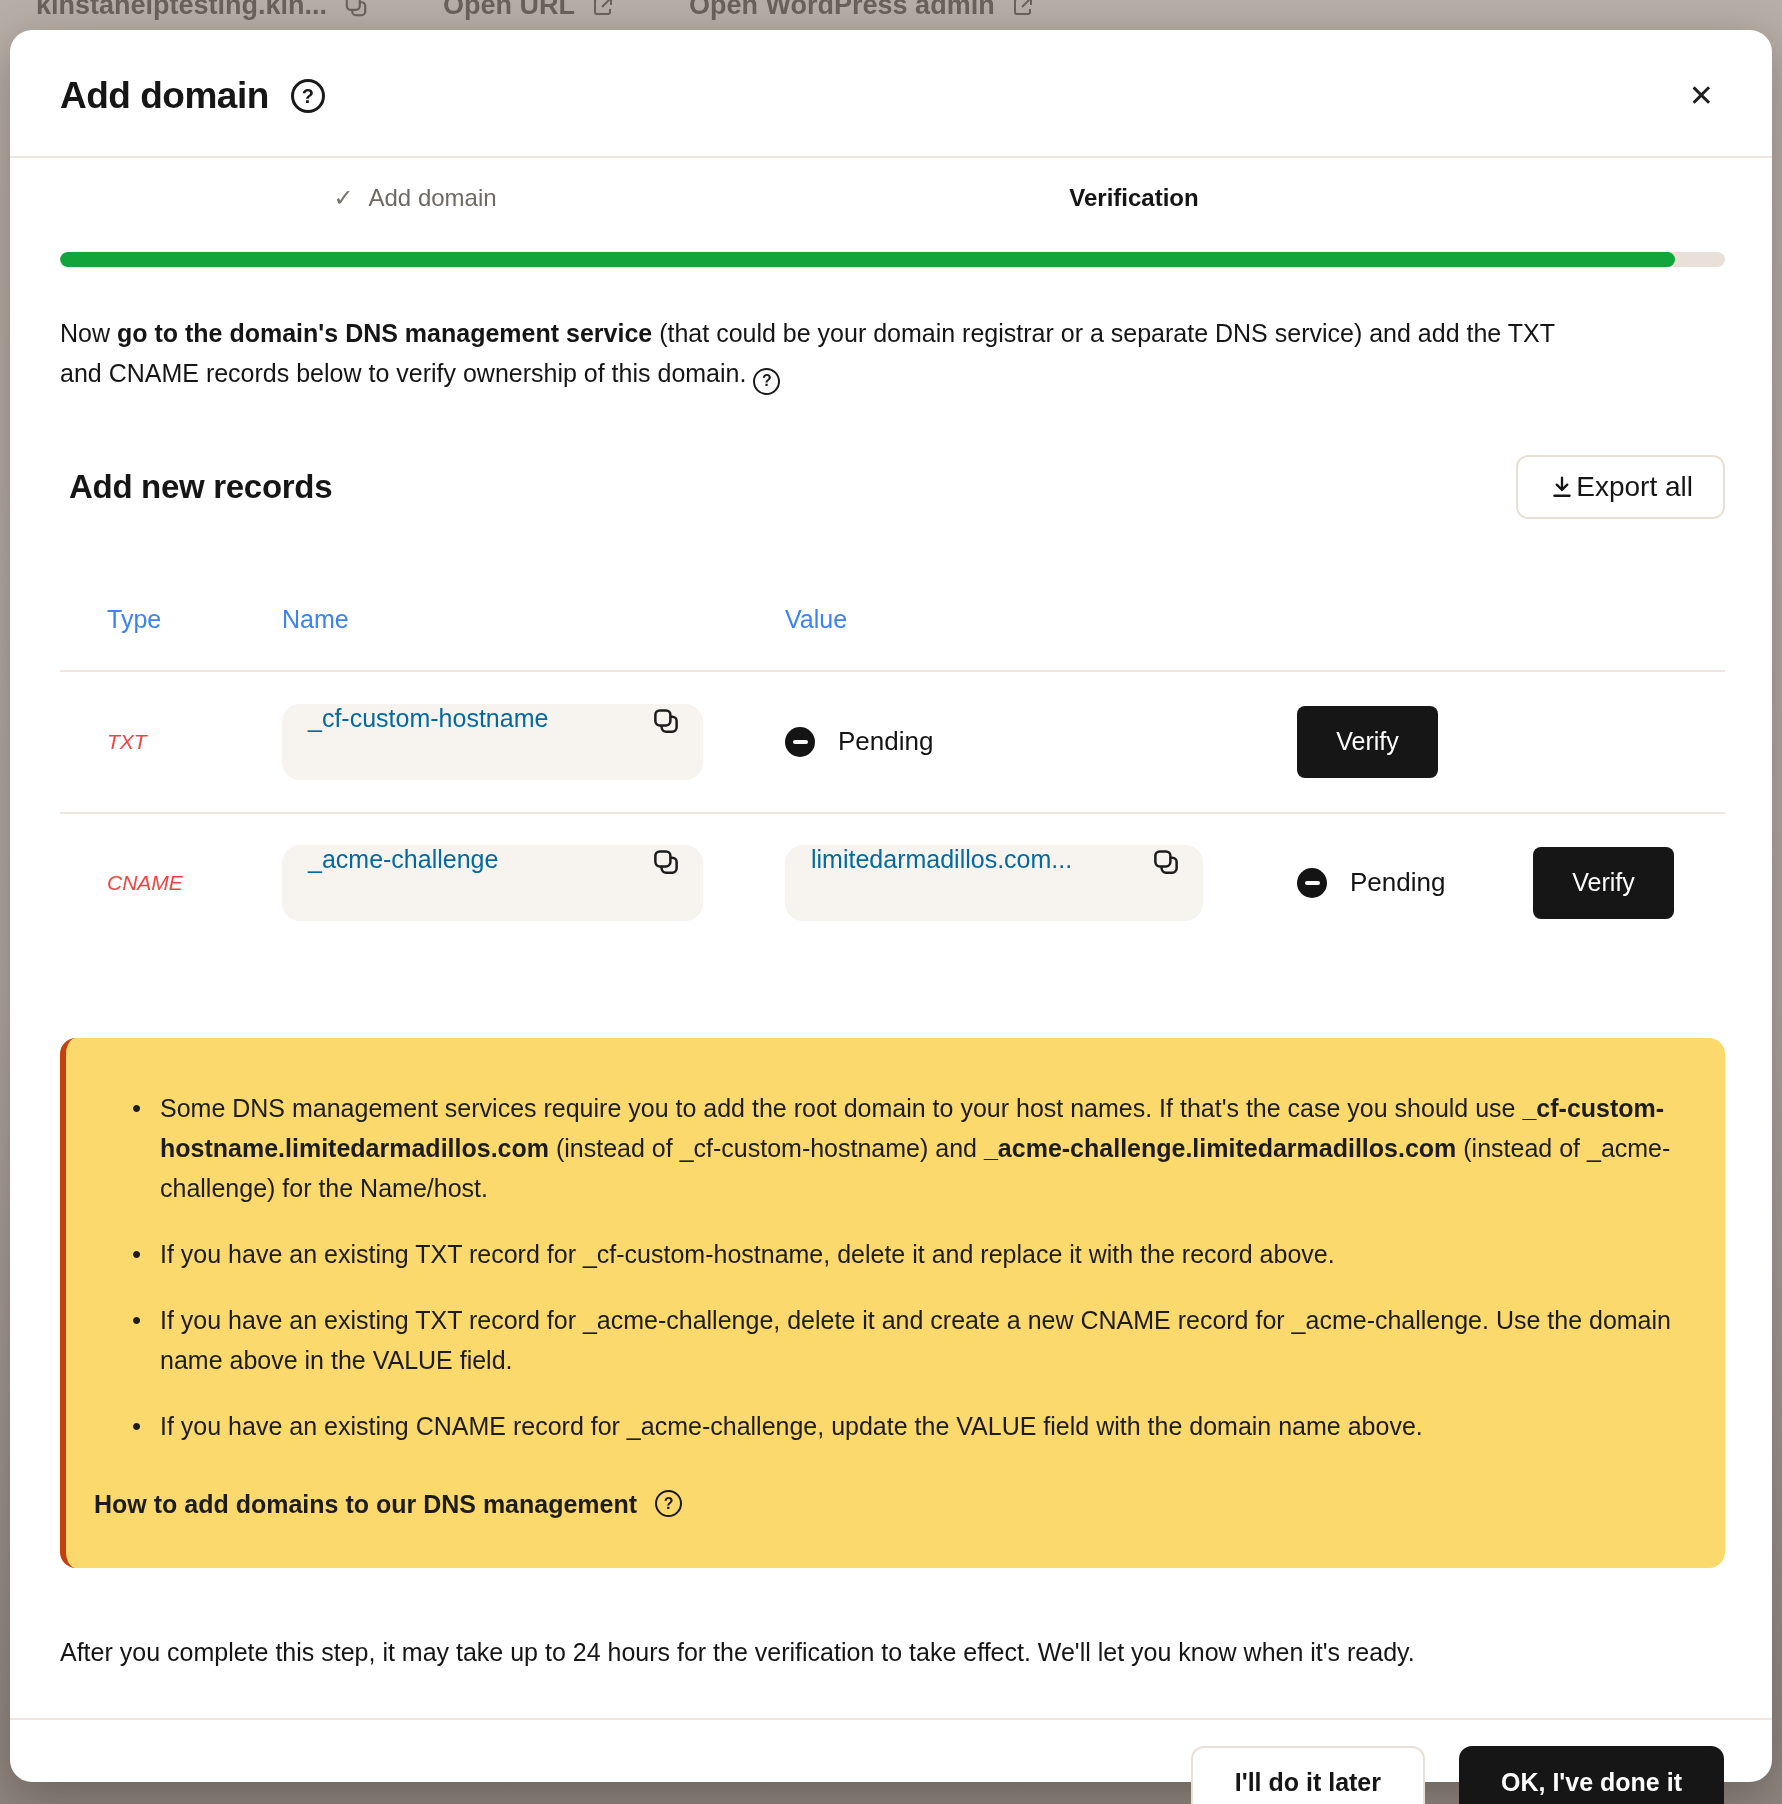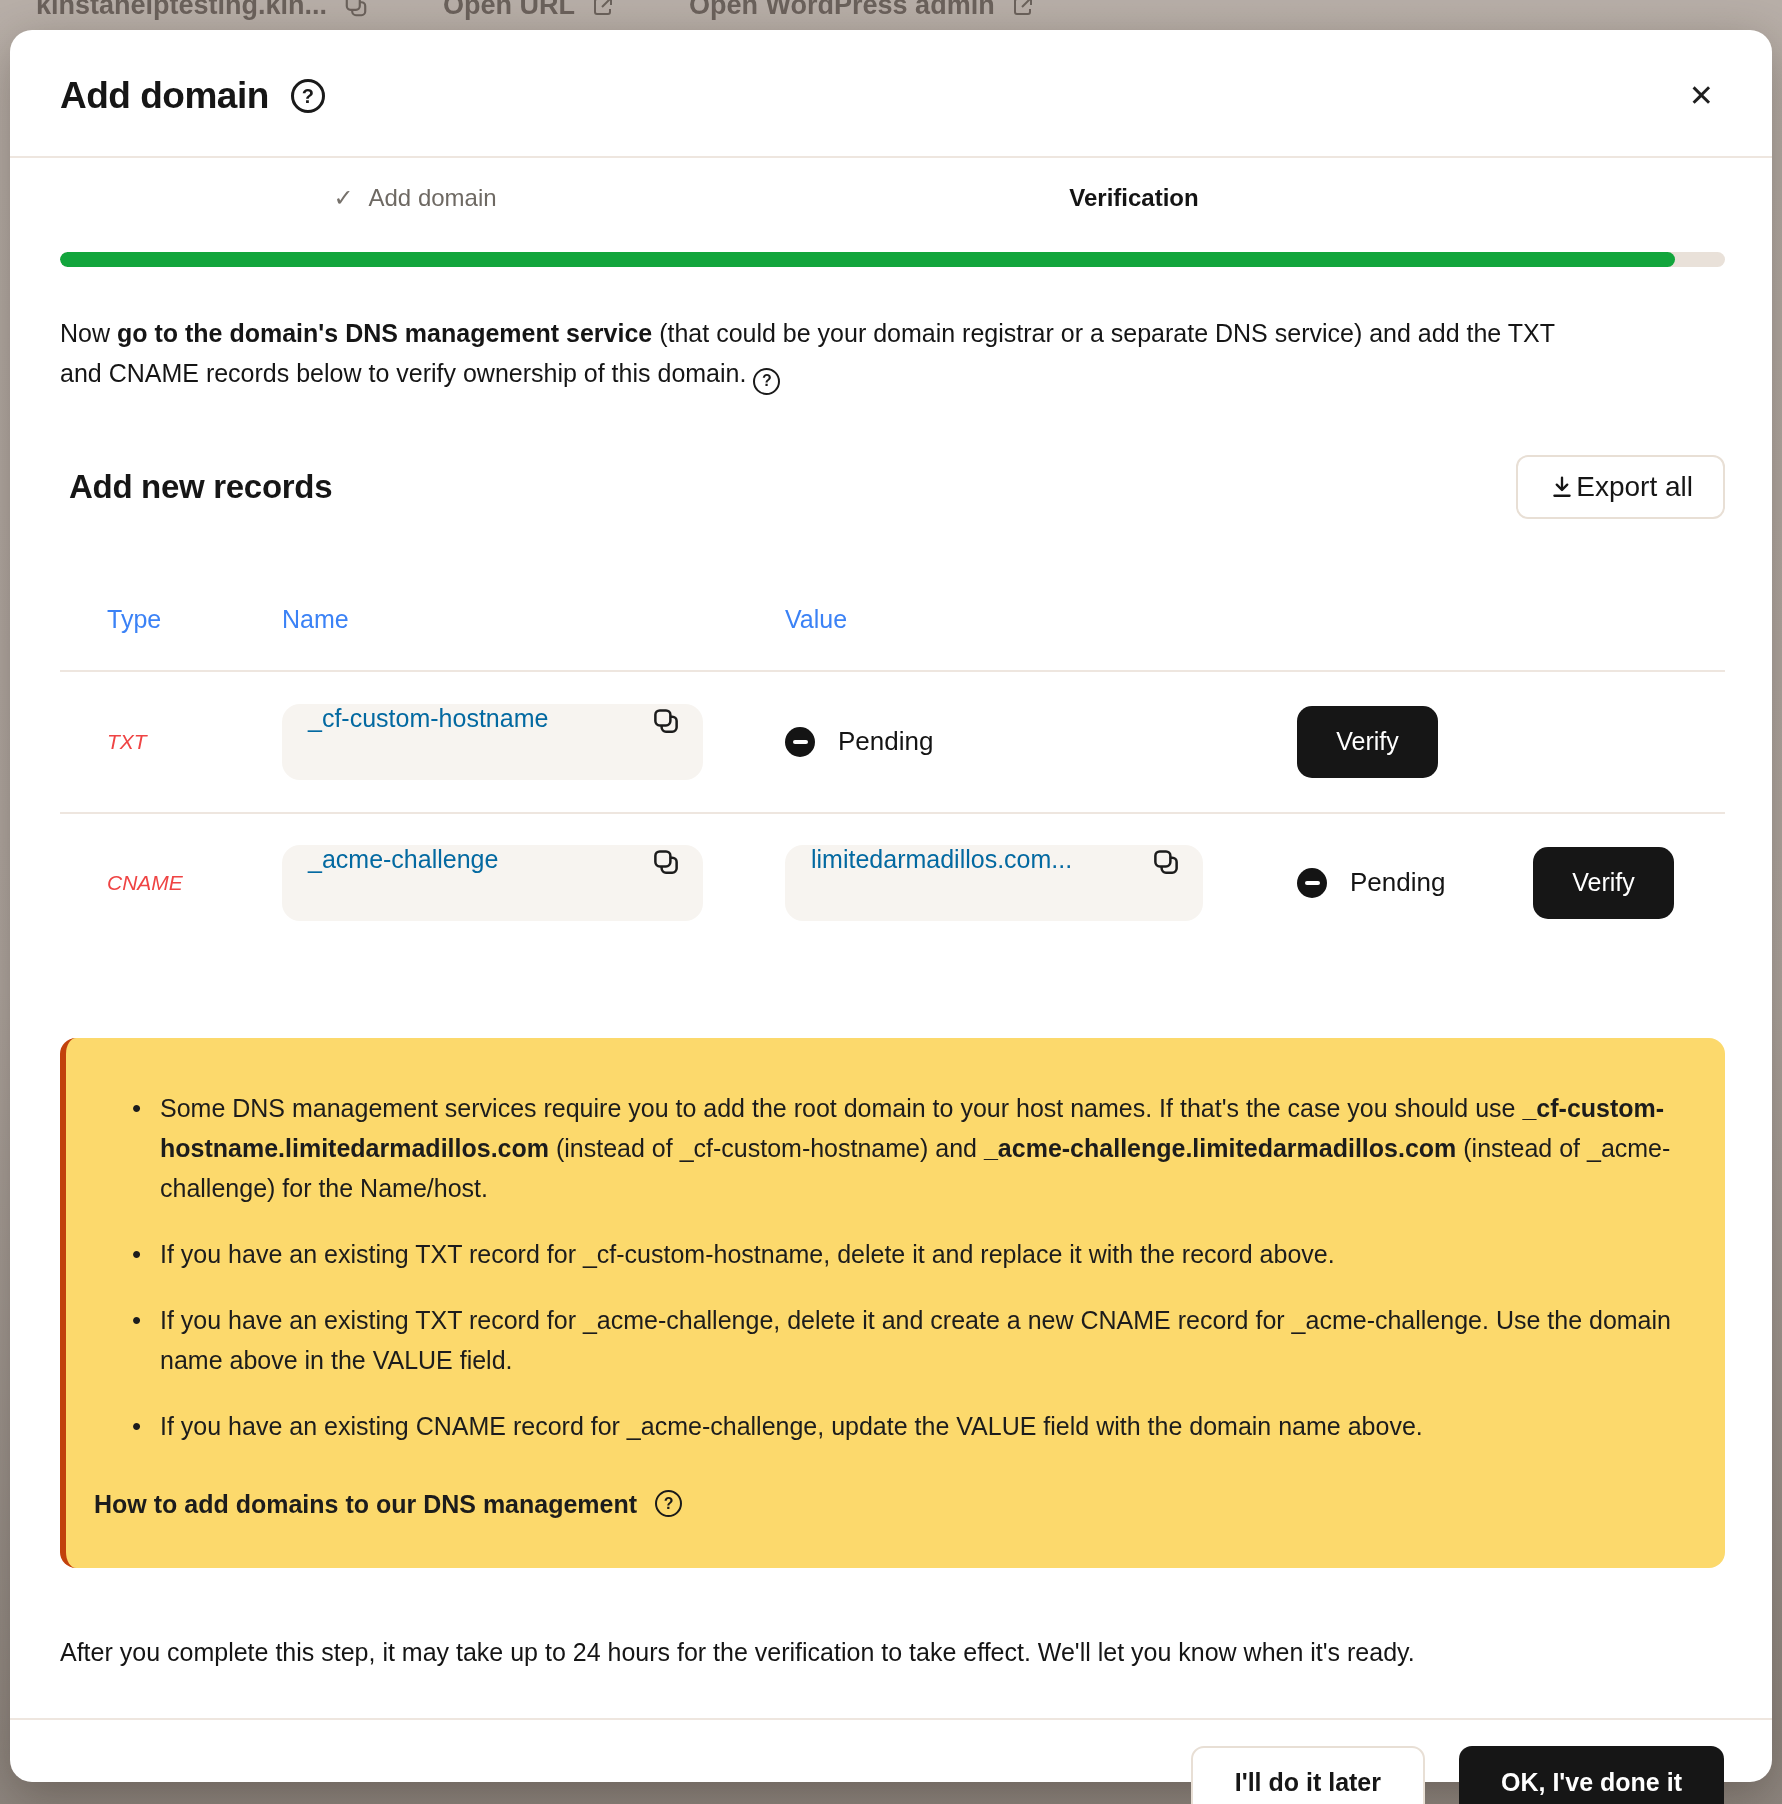--- a/index.html
+++ b/index.html
@@ -96,21 +96,21 @@
   .pill.name { width: 421px; }
   .pill.value { width: 418px; }
   .copy-btn { border: none; background: none; cursor: pointer; padding: 2px; display: flex; }
   .status { display: flex; align-items: center; gap: 23px; font-size: 26px; color: #141414; }
   .status-dot {
     width: 30px; height: 30px; border-radius: 50%; background: #141414;
     display: inline-flex; align-items: center; justify-content: center;
   }
   .status-dot i { display: block; width: 15px; height: 4px; background: #fff; border-radius: 2px; }
   .verify-btn {
-    width: 141px; height: 72px; border-radius: 15px; border: none; cursor: pointer;
+    width: 141px; height: 72px; border-radius: 8px; border: none; cursor: pointer;
     background: #161616; color: #fff; font-family: inherit; font-size: 25px; font-weight: 500;
   }
 
   
   .notice {
     margin: 86px 47px 0 50px;
     border-radius: 16px;
     border-left: 6px solid #c2410c;
     background: #FCD96C;
     padding: 50px 46px 44px 28px;

